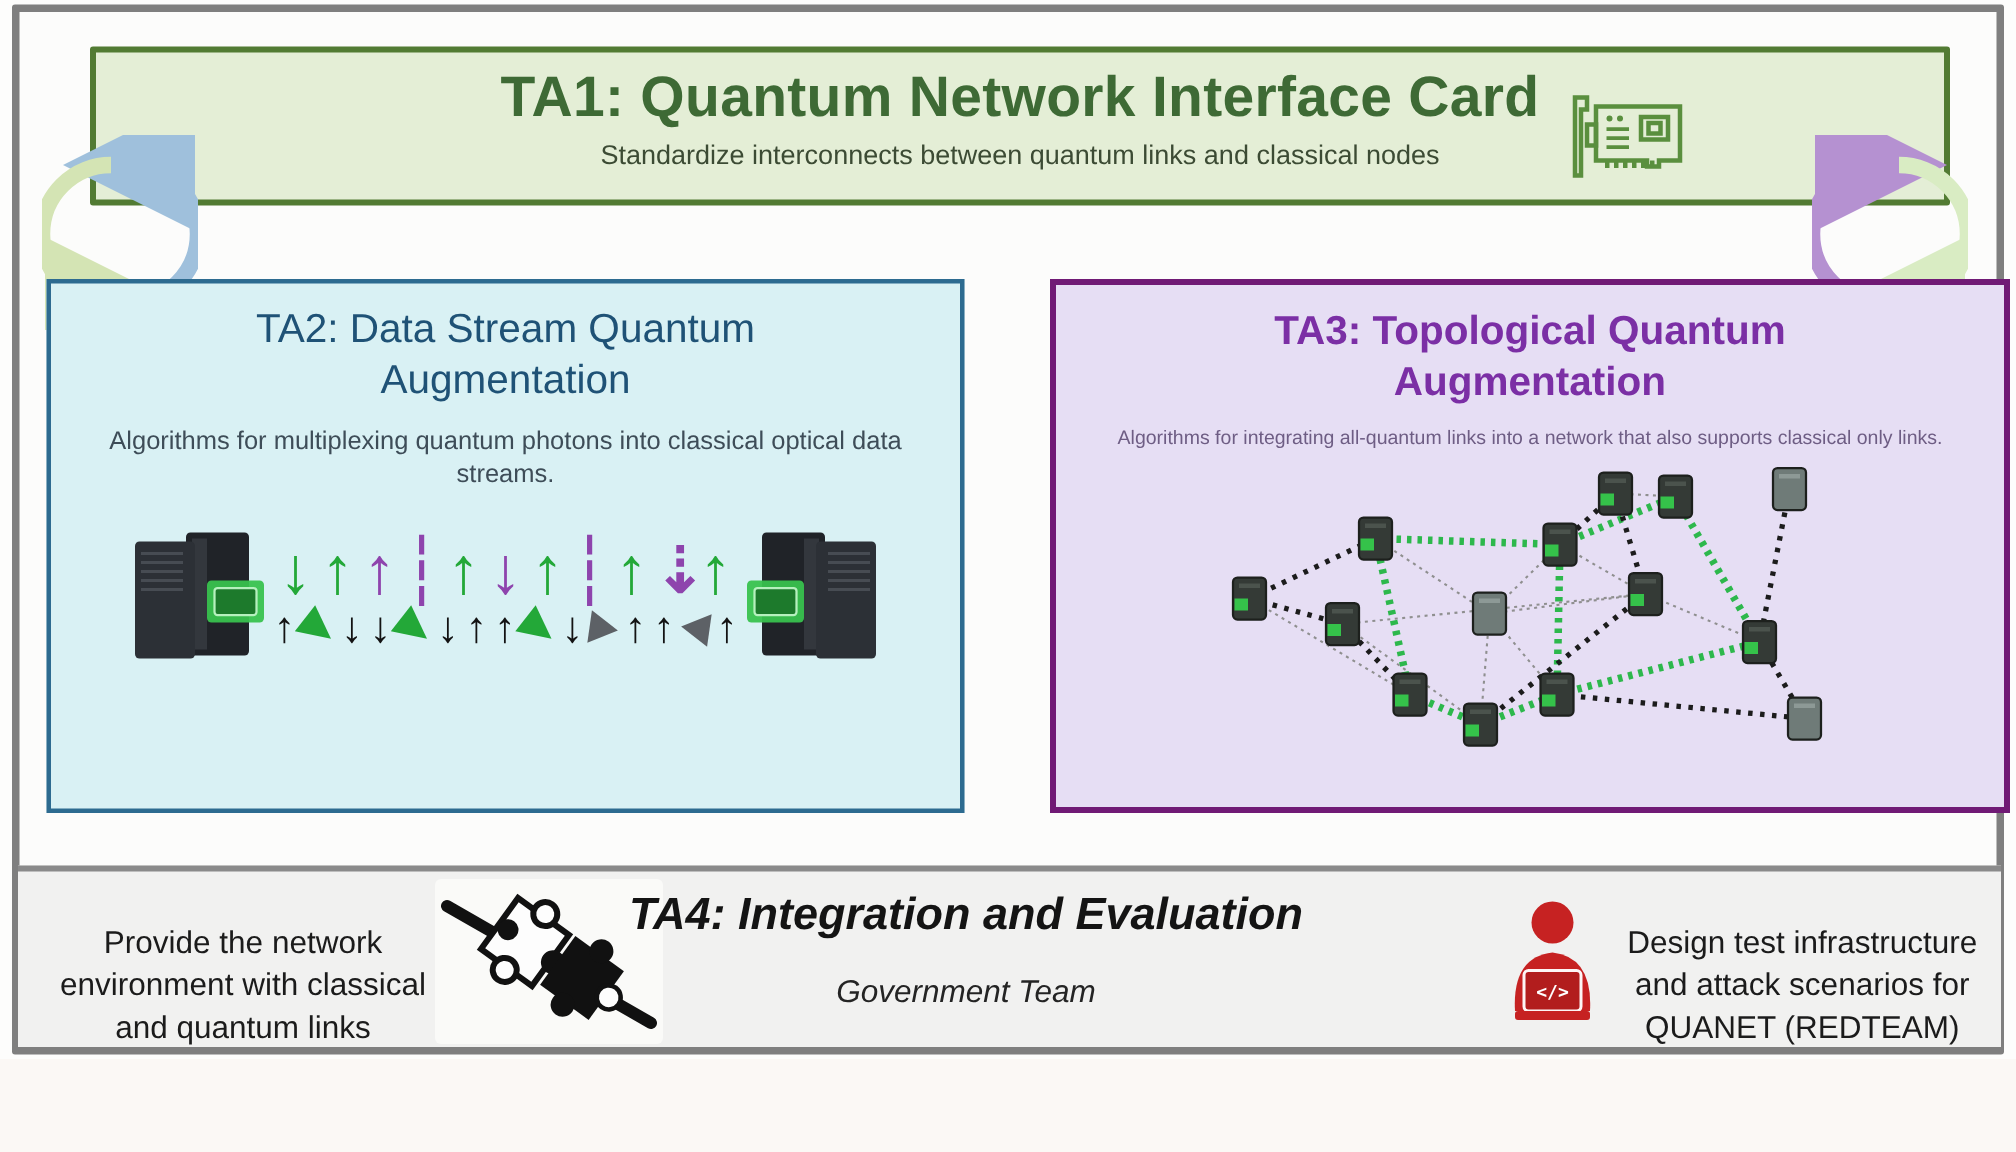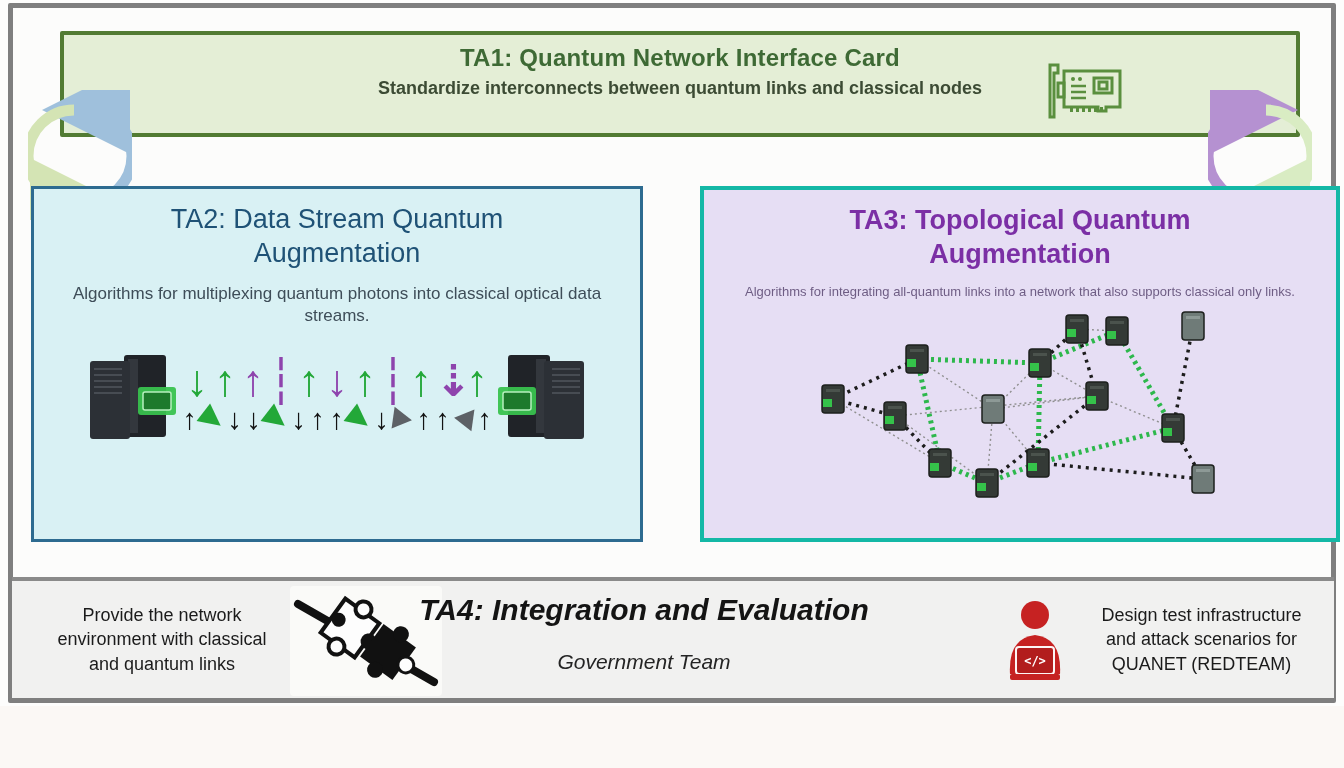--- a/index.html
+++ b/index.html
@@ -11,40 +11,40 @@
   .page-bg{position:absolute;left:0;top:0;width:1344px;height:706px;background:#fdfdfc;}
   .frame{
     position:absolute;left:8px;top:3px;width:1318px;height:690px;
     border:5px solid #7f7f7f;border-radius:2px;background:#fcfcfb;
   }
   .box{position:absolute;box-sizing:border-box;text-align:center;}
   .ta1{
     left:60px;top:31px;width:1240px;height:106px;
     background:#e4eed6;border:4px solid #527b33;border-radius:2px;
   }
-  .ta1-title{margin-top:9px;font-size:24px;font-weight:700;color:#3e6a35;letter-spacing:.2px;}
-  .ta1-sub{margin-top:6px;font-size:18px;font-weight:700;color:#3c4b34;}
+  .ta1-title{margin-top:9px;font-size:38px;font-weight:700;color:#3e6a35;letter-spacing:.2px;}
+  .ta1-sub{margin-top:6px;font-size:18px;font-weight:400;color:#3c4b34;}
   .nic-icon{position:absolute;right:170px;top:24px;}
   .ta2{
     left:31px;top:186px;width:612px;height:356px;
     background:#d9f1f4;border:3px solid #2d6b90;
   }
   .ta2-title{margin:14px auto 0;width:82%;font-size:27px;line-height:1.25;font-weight:400;color:#1f5276;}
   .ta2-sub{margin:12px auto 0;width:95%;font-size:17px;line-height:1.3;color:#3e4d58;}
   .ta3{
     left:700px;top:186px;width:640px;height:356px;
-    background:#e6def4;border:4px solid #14b8a6;
+    background:#e6def4;border:4px solid #701a75;
   }
   .ta3-title{margin:14px auto 0;width:70%;font-size:27px;line-height:1.25;font-weight:700;color:#7b2fa5;}
   .ta3-sub{margin:12px auto 0;width:92%;font-size:13px;line-height:1.3;color:#6e5d84;}
   .ta4{
     left:12px;top:577px;width:1322px;height:121px;
     background:#f1f1f0;border-top:4px solid #8a8a8a;
   }
-  .note{position:absolute;font-size:18px;line-height:1.35;color:#1b1b1b;white-space:pre-line;text-align:center;}
+  .note{position:absolute;font-size:21px;line-height:1.35;color:#1b1b1b;white-space:pre-line;text-align:center;margin-top:12px;}
   .note-left{left:25px;top:22px;width:250px;}
   .note-right{left:1057px;top:22px;width:265px;}
   .ta4-center{position:absolute;left:392px;top:12px;width:480px;text-align:center;font-style:italic;}
   .ta4-title{font-size:30px;font-weight:700;color:#141414;}
   .ta4-sub{margin-top:23px;font-size:21px;color:#242424;}
   .puzzle-wrap{position:absolute;left:278px;top:5px;width:152px;height:110px;background:#fafaf8;border-radius:4px;}
   .red-icon{position:absolute;left:990px;top:17px;}
   
   .ta2-graphic{margin-top:20px;display:flex;align-items:center;justify-content:center;gap:2px;}
   .arrow-rows{display:flex;flex-direction:column;align-items:center;}

